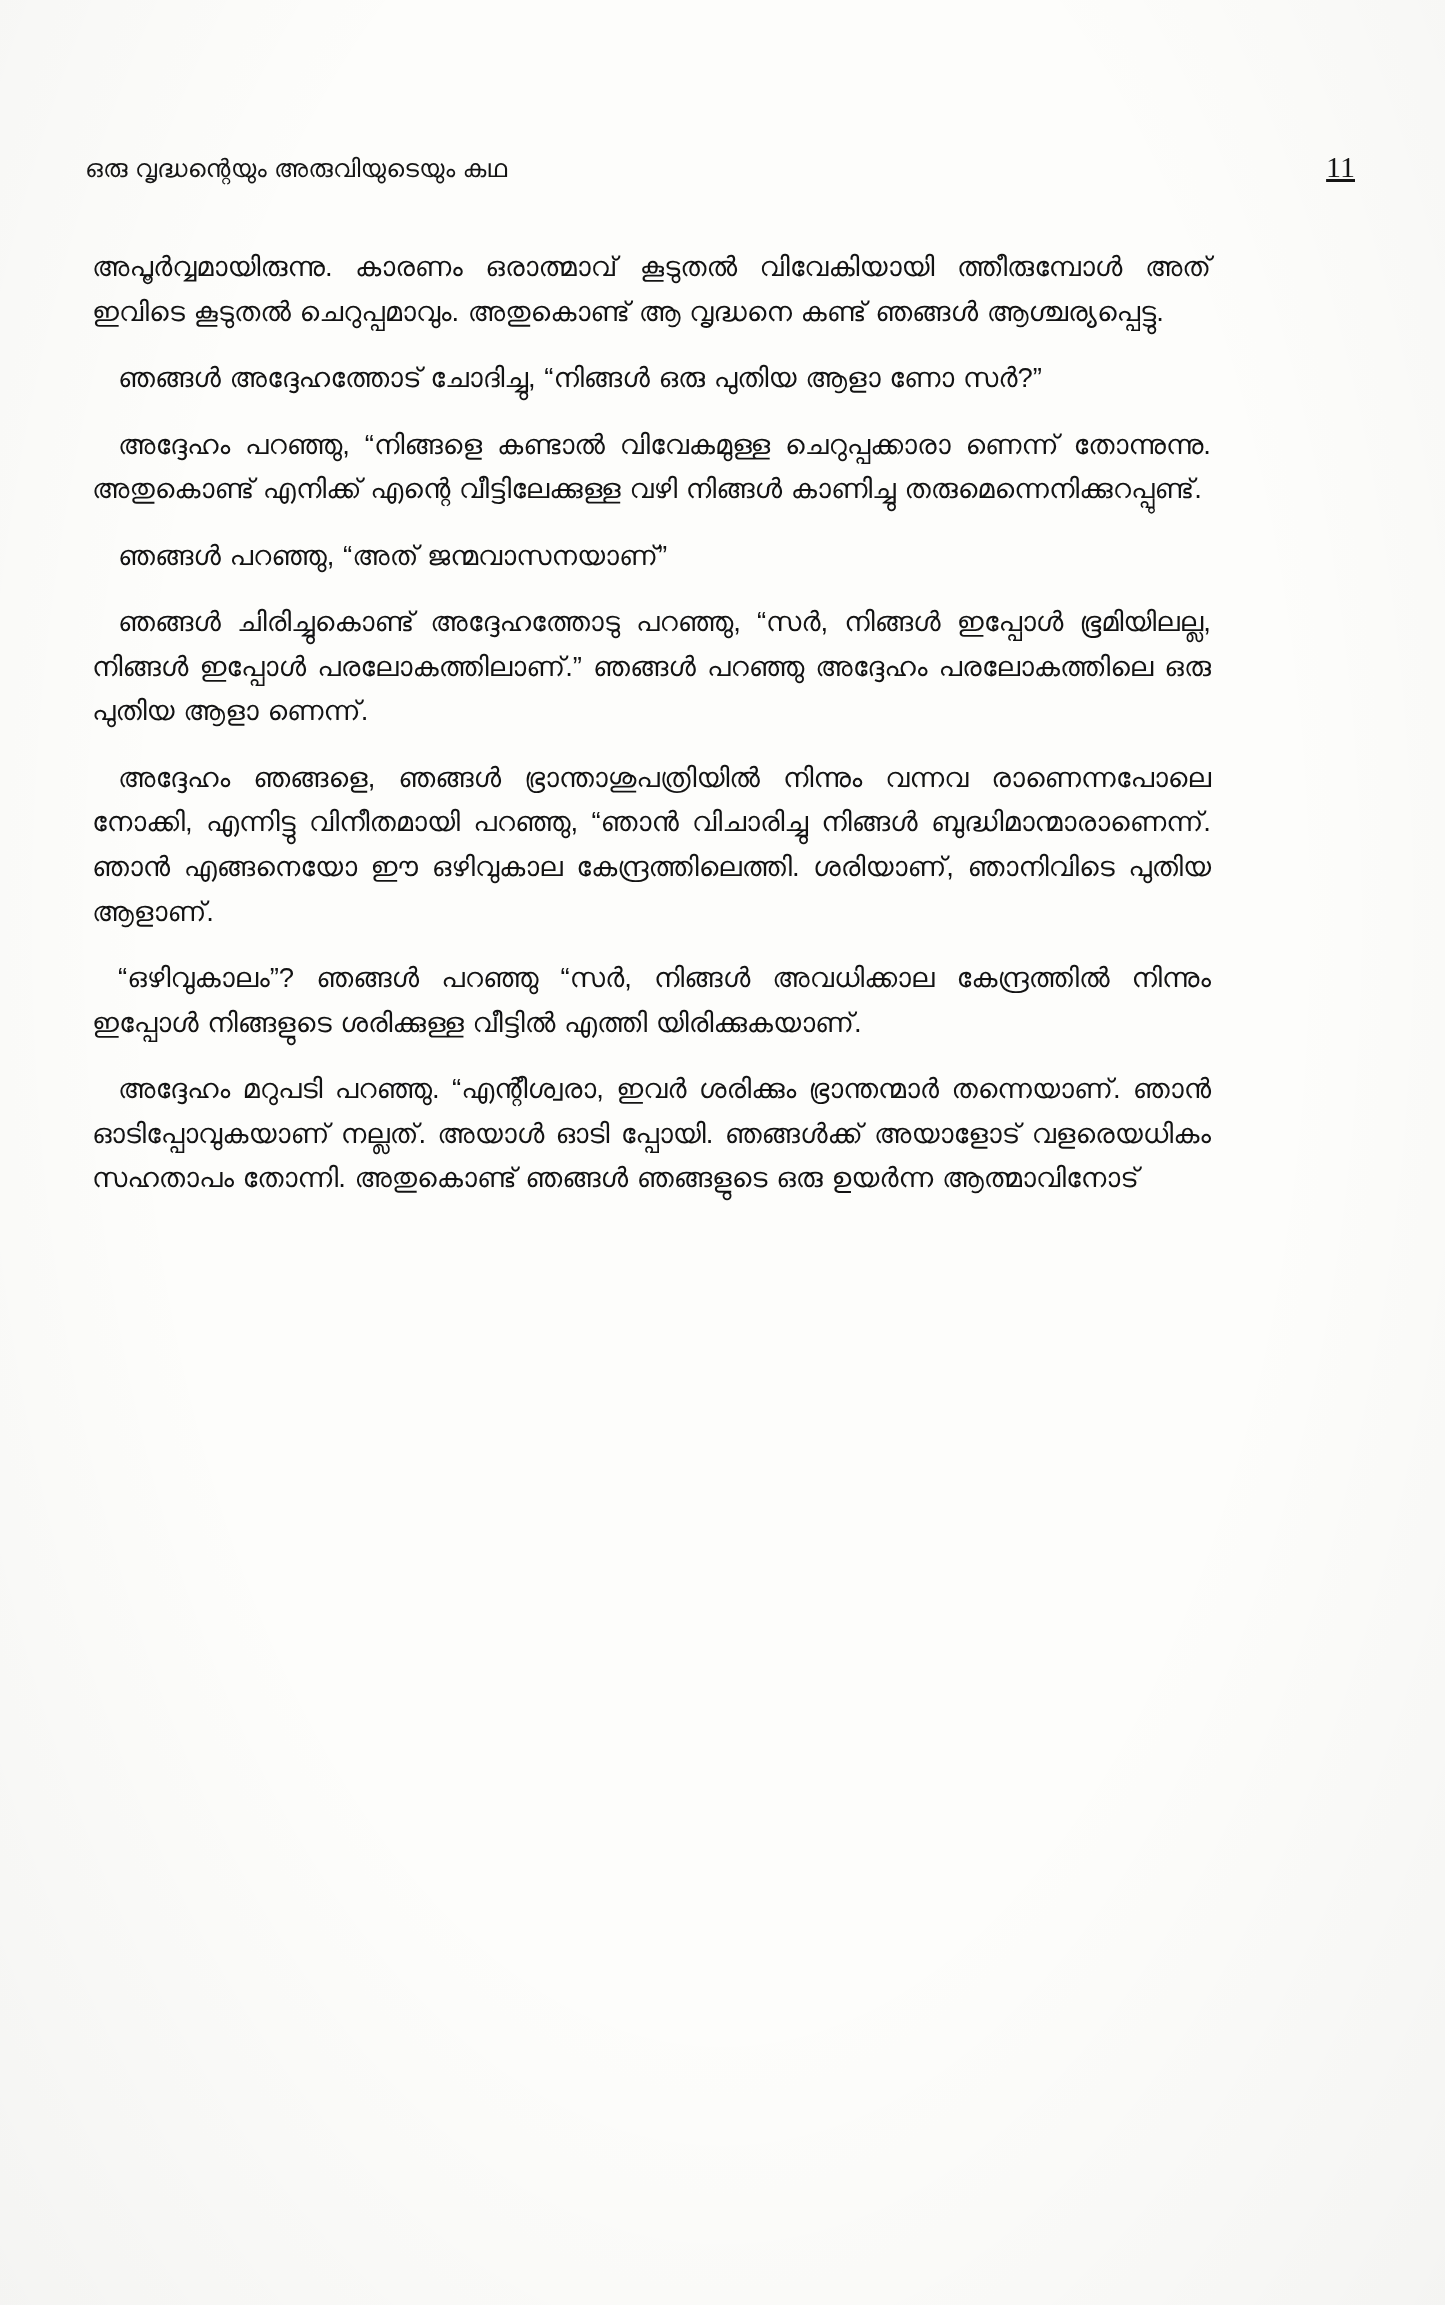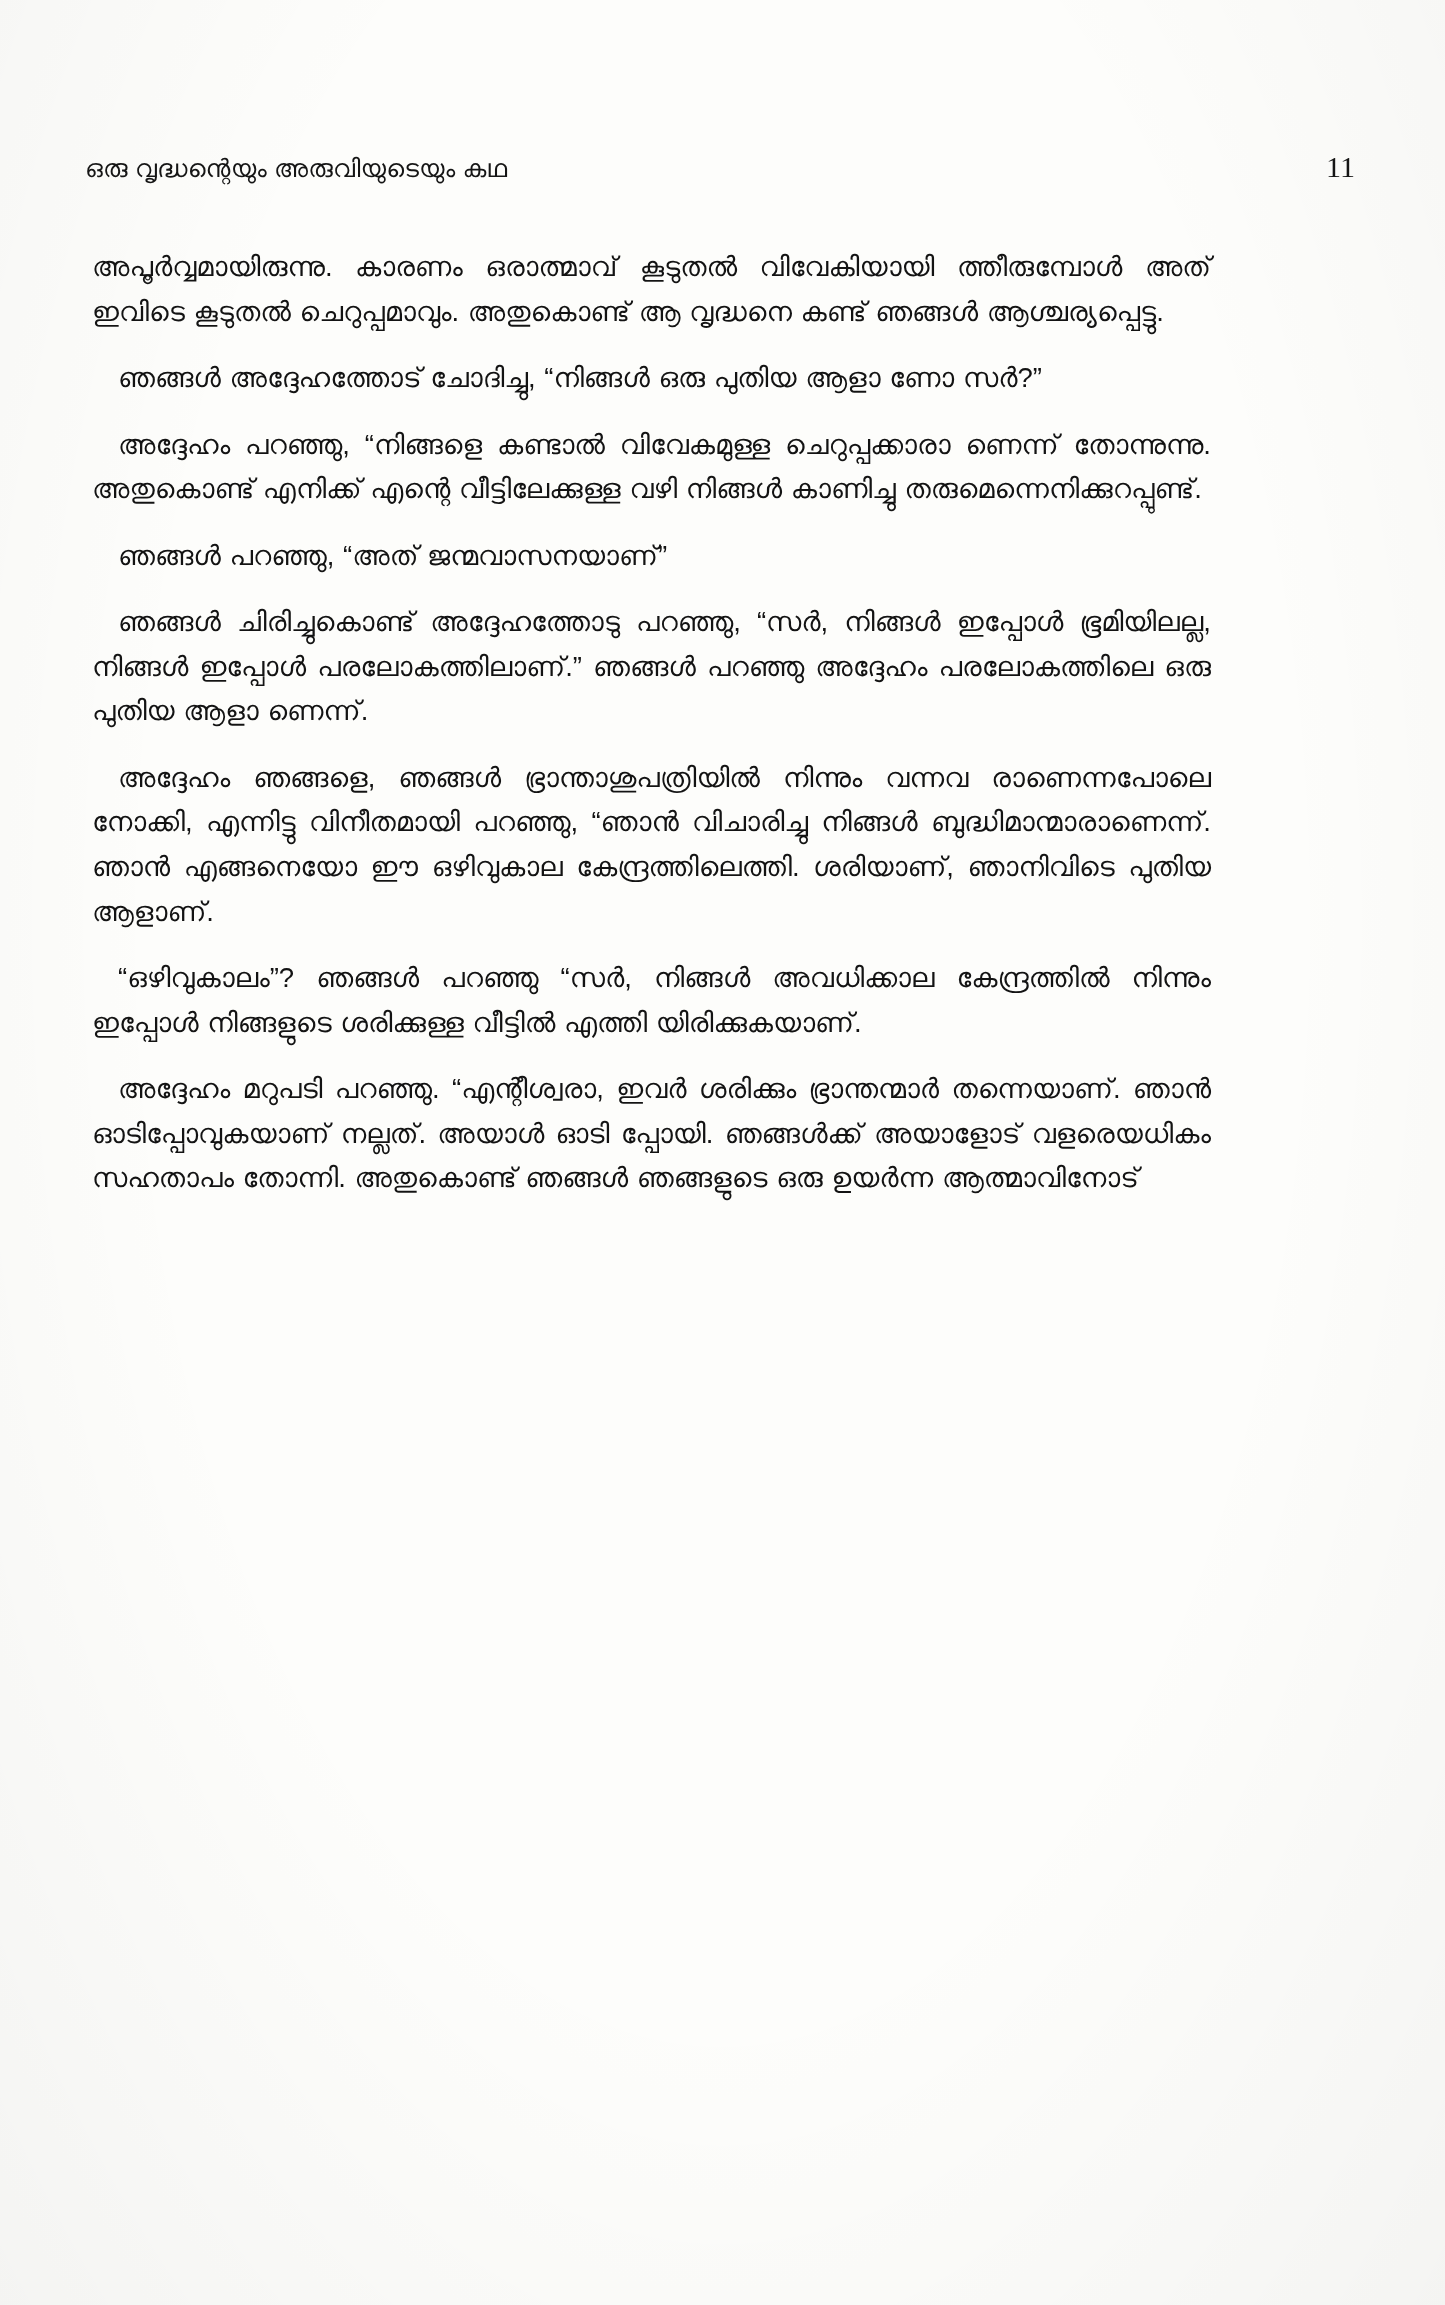--- a/index.html
+++ b/index.html
@@ -42,20 +42,21 @@
   .running-title {
     font-size: 25px;
     letter-spacing: 0.2px;
     color: #151515;
     white-space: nowrap;
   }
   .folio {
     font-size: 30px;
     font-family: "Liberation Serif", serif;
     color: #151515;
+    text-decoration: underline;
   }
   .body-text {
     position: absolute;
     top: 245px;
     left: 92px;
     width: 1130px;
   }
   .para {
     font-size: 27.5px;
     line-height: 1.62;

